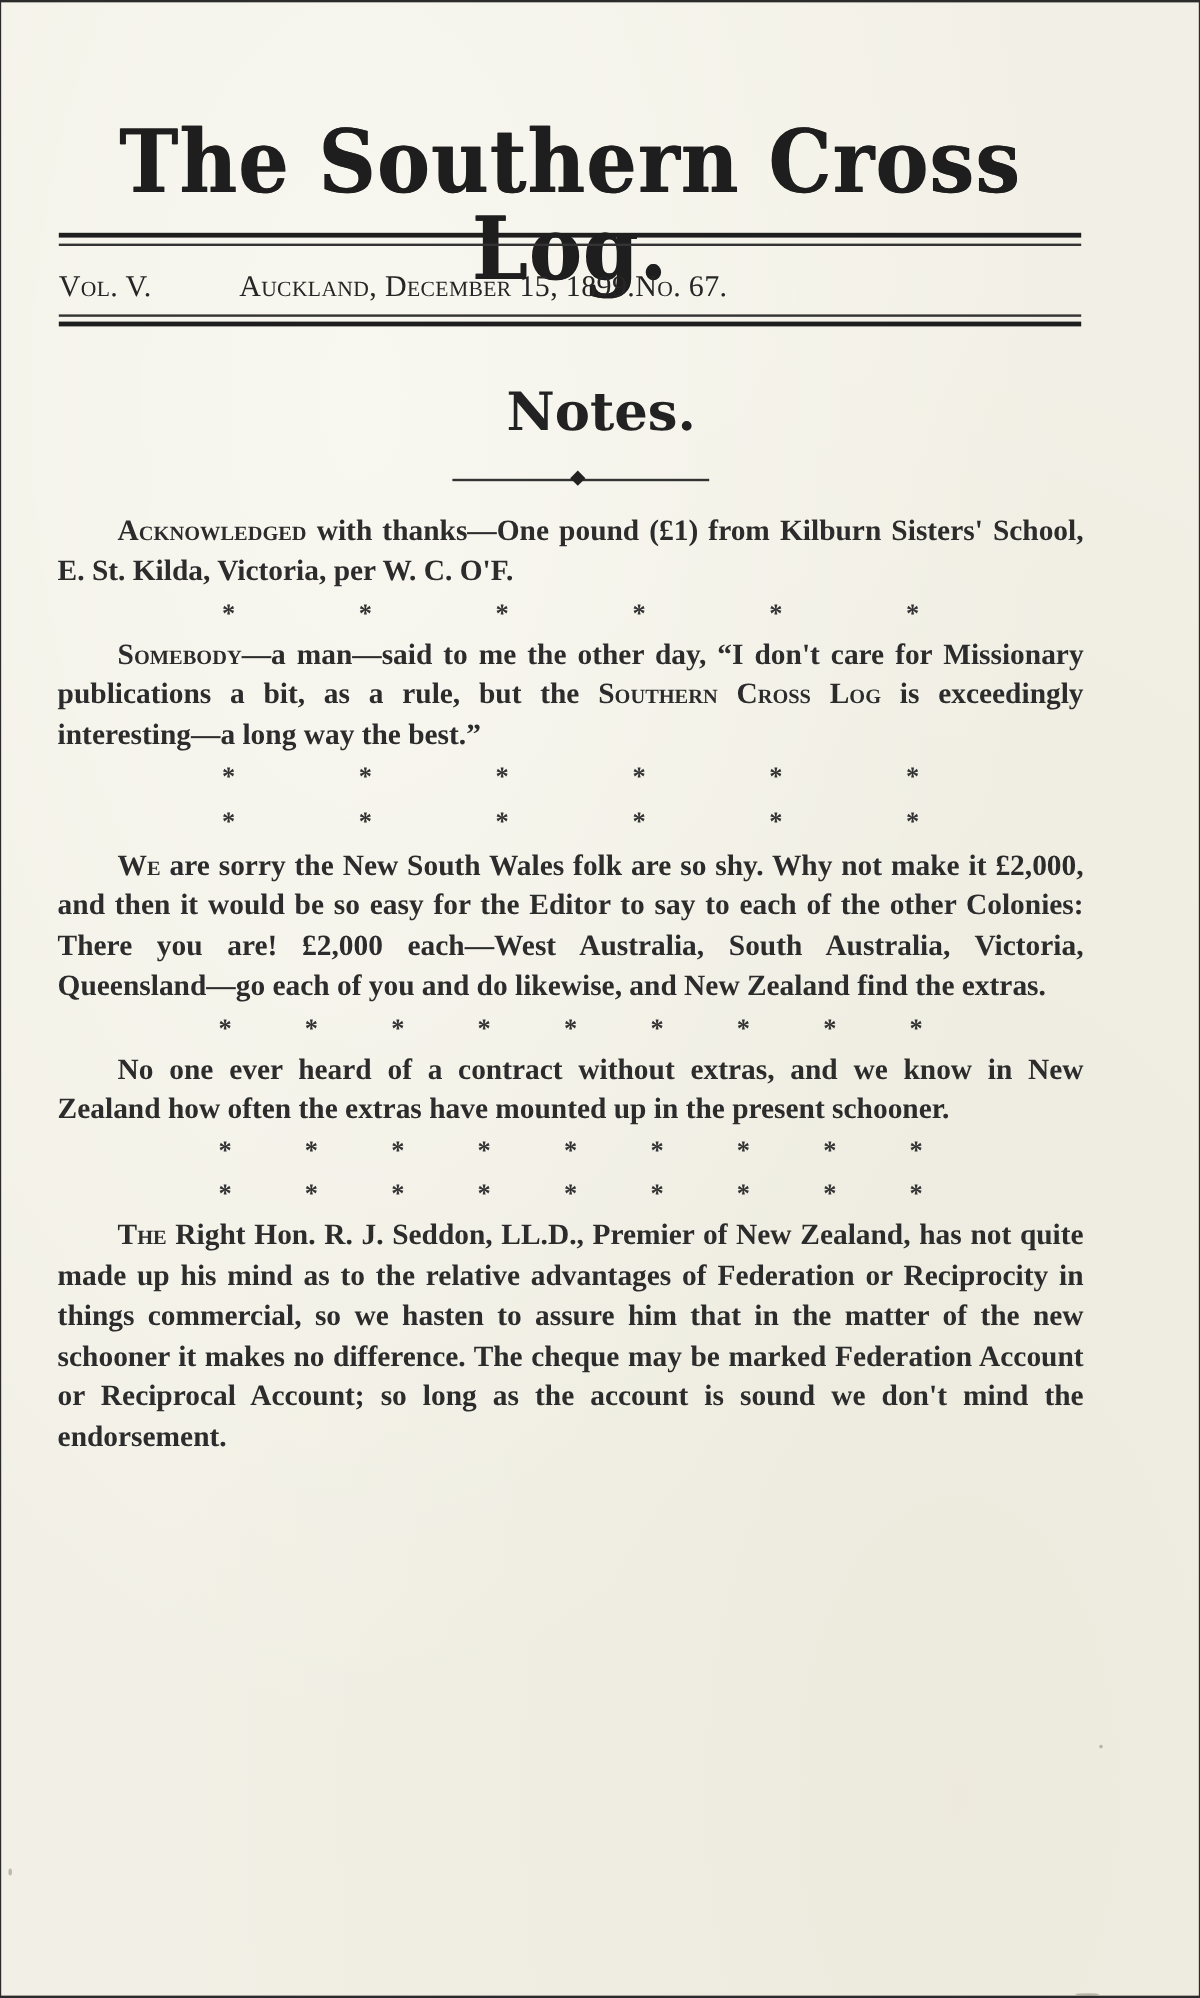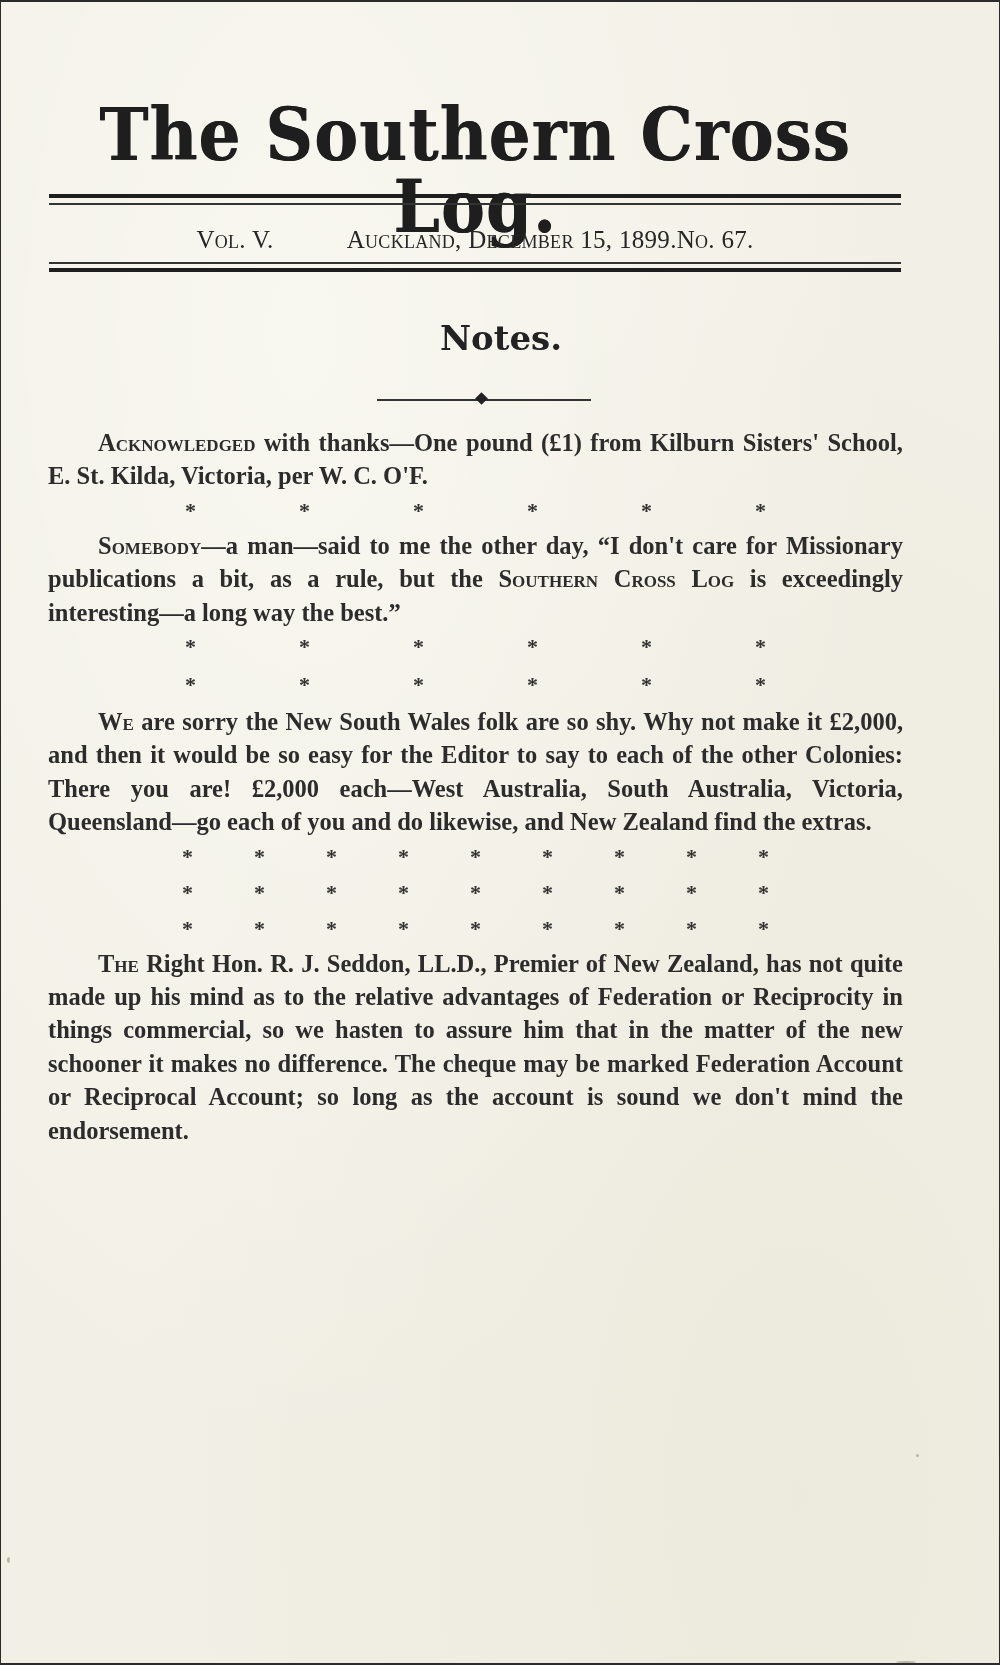--- a/index.html
+++ b/index.html
@@ -44,32 +44,32 @@
     height: 4px; background: #1e1e1e;
   }
   .rule-thin {
     position: absolute; left: 48px; width: 852px;
     height: 1.5px; background: #333;
   }
   .dateline {
     position: absolute;
     left: 48px; width: 852px;
     top: 224px;
-    display: flex; justify-content: center;
+    display: flex; justify-content: flex-start;
     font-size: 25px;
     color: #262626;
     font-variant: small-caps;
     letter-spacing: 0.3px;
   }
   .section-title {
     position: absolute; left: 0; width: 1000px;
     top: 316px;
     text-align: center;
     font-family: "DejaVu Serif", serif;
-    font-size: 34px;
+    font-size: 44px;
     font-weight: bold;
     color: #222;
   }
   .ornament {
     position: absolute;
     left: 376px; top: 392px;
     width: 214px; height: 12px;
   }
   .ornament .line {
     position: absolute; top: 5px; height: 1.5px; width: 100%;
@@ -183,20 +183,21 @@
         <span>*</span>
         <span>*</span>
         <span>*</span>
         <span>*</span>
         <span>*</span>
         <span>*</span>
         <span>*</span>
         <span>*</span>
     </div>
 
+    <p class="para"><span>No</span><span> one ever heard of a contract without extras, and we know in New Zealand how often the extras have mounted up in the present schooner.</span></p>
 
     <div class="stars nine">
       <span>*</span>
         <span>*</span>
         <span>*</span>
         <span>*</span>
         <span>*</span>
         <span>*</span>
         <span>*</span>
         <span>*</span>

